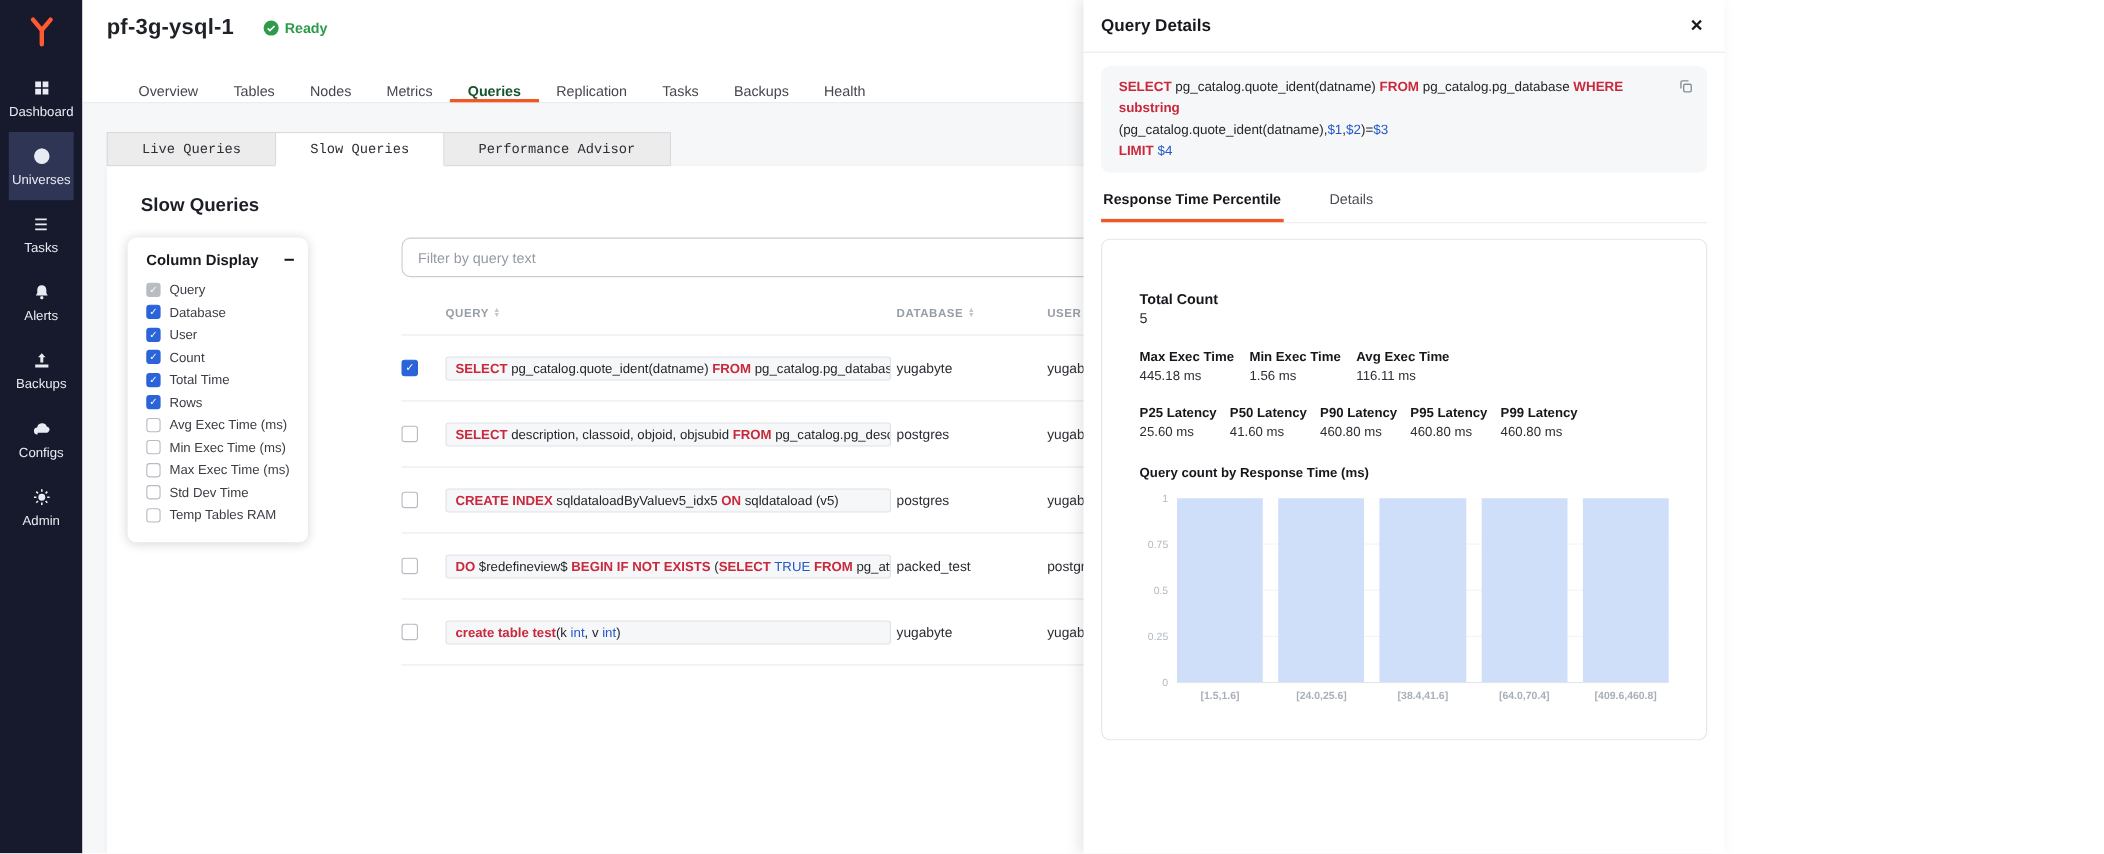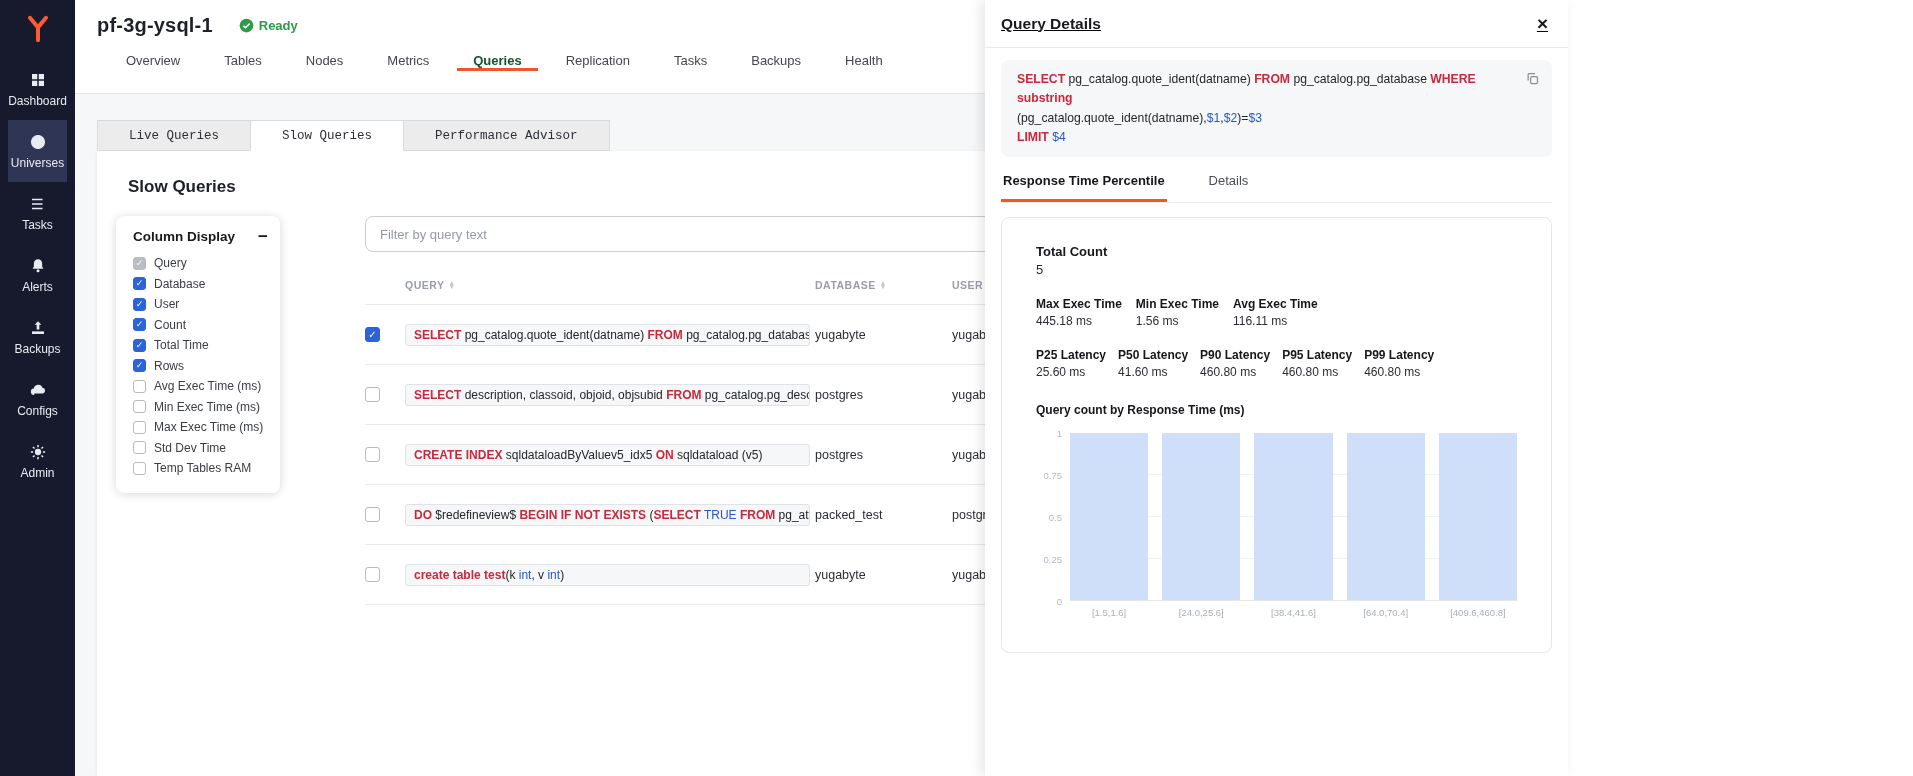--- a/index.html
+++ b/index.html
@@ -14,21 +14,21 @@
   .side-item.active{background:#2f3554;}
   .side-icon svg{width:18px;height:18px;fill:currentColor;display:block}
   .side-label{font-size:12px;}
 
   
   .main{position:absolute;left:75px;top:0;width:1015px;height:776px;overflow:hidden;background:#f6f7f8;}
   .uni-header{height:50px;background:#fff;display:flex;align-items:center;padding-left:22px;gap:26px;}
   .uni-title{font-size:20px;font-weight:700;color:#1e2126;margin:0;letter-spacing:.2px;}
   .ready{display:flex;align-items:flex-end;gap:5px;color:#2e9b4a;font-size:13px;font-weight:700;}
   .ready svg{width:15px;height:15px;display:block}
-  .tabbar{height:44px;background:#fff;border-bottom:1px solid #e4e6ea;display:flex;align-items:flex-start;padding-left:35px;gap:12px;}
+  .tabbar{height:44px;background:#fff;border-bottom:1px solid #e4e6ea;display:flex;align-items:flex-end;padding-left:35px;}
   .tab{display:flex;align-items:center;padding:3px 16px 0;font-size:13px;color:#44474e;border-bottom:3px solid transparent;cursor:pointer;text-decoration:none;}
   .tab.active{color:#14532d;font-weight:600;border-bottom-color:#ef5824;}
 
   .content{position:absolute;top:94px;left:0;right:0;bottom:0;background:#f6f7f8;}
   .subtabs{margin:26px 0 0 22px;display:flex;position:relative;z-index:2;}
   .subtab{height:31px;padding:0 31px;font-size:12.5px;color:#2c2f35;background:#ececed;border:1px solid #d9dadd;cursor:pointer;font-family:Liberation Mono, monospace;}
   .subtab + .subtab{margin-left:-1px;}
   .subtab.active{background:#fff;border-bottom-color:#fff;position:relative;z-index:3;}
   .panel{margin-left:22px;background:#fff;min-height:625px;padding:16px 0 40px 19px;box-shadow:0 1px 4px rgba(0,0,0,.07);position:relative;}
   .panel h2{font-size:17px;font-weight:700;color:#1d2026;margin:10px 0 0 12px;}
@@ -57,45 +57,45 @@
   .trow{display:flex;align-items:center;height:60px;border-bottom:1px solid #e8eaed;cursor:pointer;}
   .cellcb{display:flex;align-items:center;}
   .qcell{padding-right:5px;}
   .qbox{width:100%;padding:3px 8px;background:#f6f7f8;border:1px solid #dfe2e7;border-radius:3px;font-size:12px;color:#23262b;white-space:nowrap;overflow:hidden;}
   .kw{color:#c8293c;font-weight:700}
   .val{color:#2458c7}
   .vcell{font-size:12.5px;color:#2a2d33}
 
   
   .details{position:absolute;left:985px;top:0;width:583px;height:776px;background:#fff;box-shadow:-4px 0 12px rgba(0,0,0,.10);}
-  .details-head{height:48px;display:flex;align-items:center;justify-content:space-between;padding:0 20px 0 16px;border-bottom:1px solid #e8eaed;text-decoration:underline;}
+  .details-head{height:48px;display:flex;align-items:center;justify-content:space-between;padding:0 20px 0 16px;border-bottom:1px solid #e8eaed;}
   .details-head h3{margin:0;font-size:15.5px;font-weight:700;color:#17191d;}
   .close-btn{border:none;background:none;font-size:19px;font-weight:700;color:#17191d;cursor:pointer;line-height:1;padding:0;}
   .sqlbox{margin:12px 16px 0;position:relative;background:#f6f7f8;border-radius:8px;padding:10px 44px 10px 16px;font-size:12.2px;line-height:1.58;color:#23262b;}
   .copy-btn{position:absolute;right:10px;top:9px;border:none;background:none;cursor:pointer;color:#878d96;padding:2px;}
   .copy-btn svg{width:15px;height:15px;display:block}
   .dtabs{margin:16px 16px 0;display:flex;gap:40px;border-bottom:1px solid #ededf0;}
   .dtab{border:none;background:none;font-size:13px;color:#4a4d54;padding:0 2px 11px;cursor:pointer;border-bottom:3px solid transparent;font-family:inherit;}
   .dtab.active{color:#15171b;font-weight:600;border-bottom-color:#ef5824;}
   .dcard{margin:14px 16px 0;border:1px solid #e4e6ea;border-radius:8px;padding:26px 34px 34px;}
-  .tc-label{font-size:13px;font-weight:700;color:#15171b;}
+  .tc-label{font-size:13px;font-weight:700;color:#15171b;margin-top:20px;}
   .tc-value{font-size:13px;color:#2a2d33;margin-top:3px;}
   .stats{display:flex;margin-top:20px;}
   #stats1 .stat{min-width:76px;margin-right:14px}
   #stats2 .stat{min-width:66px;margin-right:12px}
   .slabel{font-size:12px;font-weight:700;color:#15171b;white-space:nowrap}
   .svalue{font-size:12px;color:#2a2d33;margin-top:3px;white-space:nowrap}
   .chart-title{font-size:12px;font-weight:700;color:#15171b;margin-top:24px;}
   .chart{display:flex;margin-top:16px;}
   .yaxis{width:34px;position:relative;height:168px;flex:none;}
   .ytick{position:absolute;right:8px;font-size:9.5px;color:#b3b9c1;}
   .plotcol{flex:1;min-width:0}
   .plot{height:168px;display:flex;align-items:flex-end;gap:14px;border-bottom:1px solid #e2e5e9;background-image:linear-gradient(to top,#f0f2f5 1px,transparent 1px);background-size:100% 42px;}
   .bar{flex:1;}
-  .xlabels{display:flex;gap:14px;margin-top:6px;}
+  .xlabels{display:flex;gap:14px;margin-top:6px;font-weight:bold;}
   .xtick{flex:1;text-align:center;font-size:9.5px;color:#a9afb8;white-space:nowrap;}
 </style>
 </head>
 <body>
 
 <div class="app">
 
   <aside class="sidebar">
     <div class="logo">
         <svg viewBox="0 0 40 40" fill="none" stroke="#ff5a33" stroke-width="5" stroke-linecap="round">

